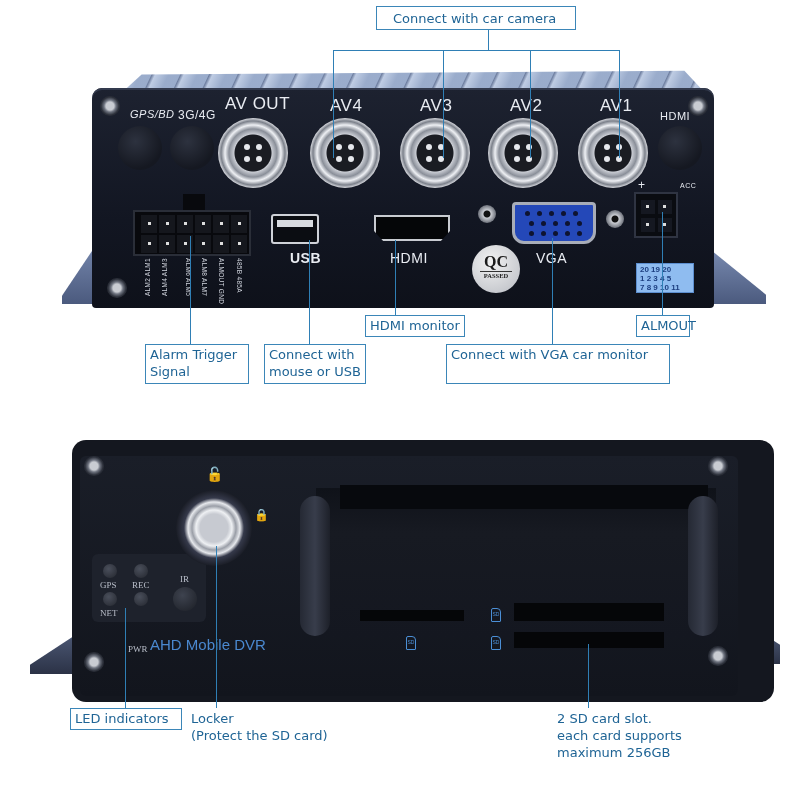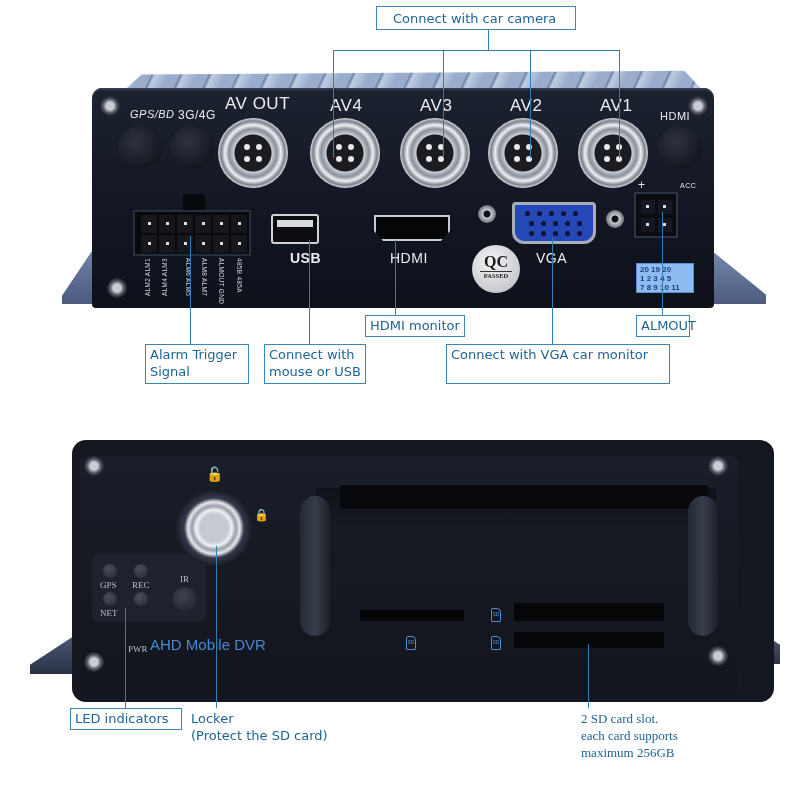--- a/index.html
+++ b/index.html
@@ -326,15 +326,15 @@
   <div class="sd-icon" style="left:491px;top:636px;">SD</div>
 </div>
 
 <div class="vline" style="left:125px;top:608px;height:100px;"></div>
 <div class="vline" style="left:216px;top:546px;height:162px;"></div>
 <div class="vline" style="left:588px;top:644px;height:64px;"></div>
 
 <div class="callout" style="left:70px;top:708px;width:112px;height:22px;">LED indicators</div>
 <div class="plain-label" style="left:191px;top:710px;">Locker
 (Protect the SD card)</div>
-<div class="plain-label" style="left:581px;top:710px;font-family:Liberation Serif, serif;">2 SD card slot.
+<div class="plain-label" style="left:557px;top:710px;">2 SD card slot.
 each card supports
 maximum 256GB</div>
 
 </body></html>

